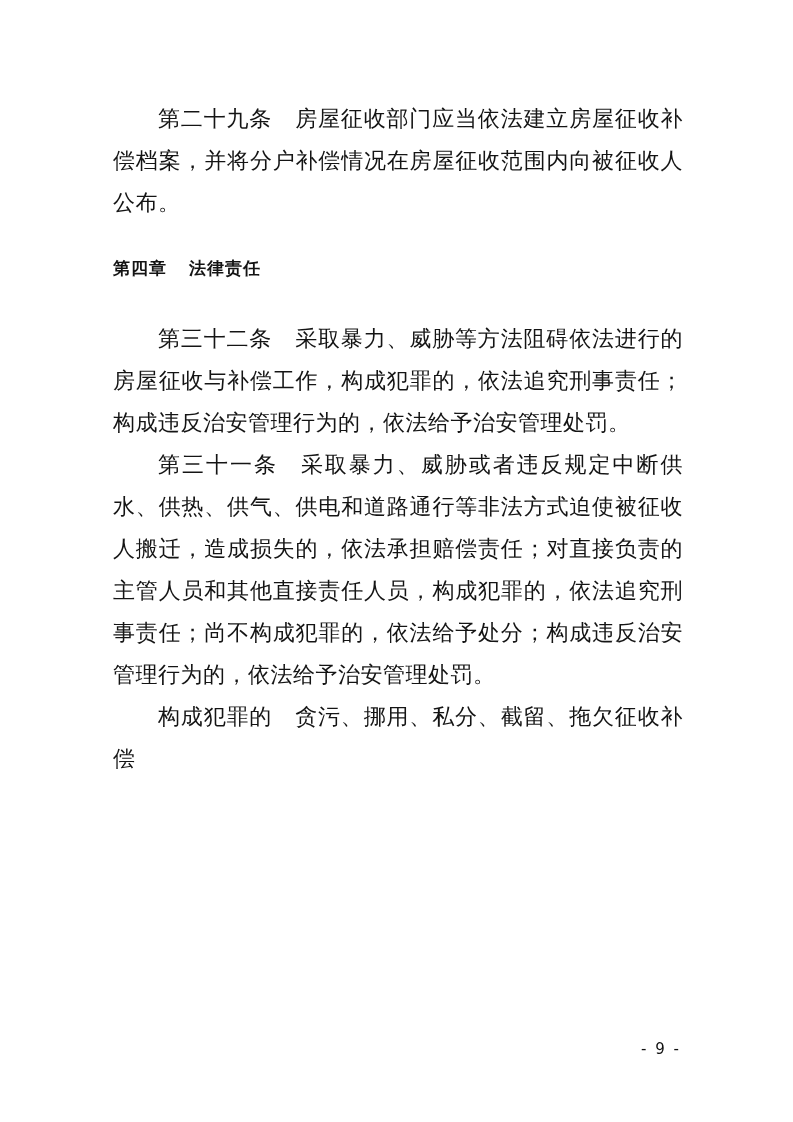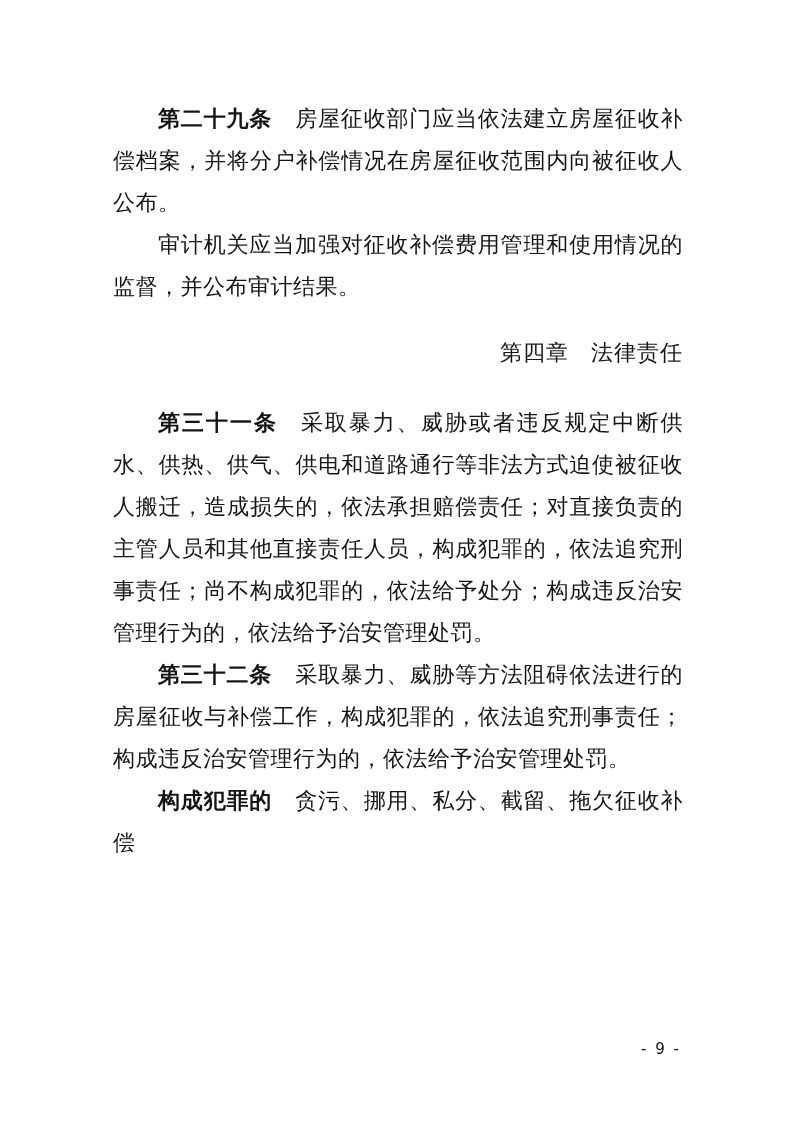--- a/index.html
+++ b/index.html
@@ -25,29 +25,29 @@
   }
   .para {
     margin: 0;
     font-size: 22px;
     line-height: 42px;
     text-indent: 45px;
     text-align: justify;
     letter-spacing: 0.5px;
   }
   .article-label {
-    font-weight: 700;
+    font-weight: 400;
     margin-right: 23px;
   }
   .chapter-heading {
     margin: 24px 0 28px 0;
-    font-size: 22px;
+    font-size: 17px;
     line-height: 42px;
-    font-weight: 400;
-    text-align: right;
+    font-weight: 700;
+    text-align: left;
     letter-spacing: 1px;
   }
   .chapter-num {
     margin-right: 22px;
   }
   .page-number {
     position: absolute;
     top: 1040px;
     right: 112px;
     font-family: "DejaVu Sans", "Liberation Sans", sans-serif;
@@ -55,20 +55,19 @@
     letter-spacing: 2px;
     color: #111111;
   }
 </style>
 </head>
 <body>
 
 <div class="page">
   <div class="doc-body">
       <p class="para"><span class="article-label">第二十九条</span><span>房屋征收部门应当依法建立房屋征收补偿档案，并将分户补偿情况在房屋征收范围内向被征收人公布。</span></p>
-      <p class="para"><span>审计机关应当加强对征收补偿费用管理和使用情况的监督，并公布审计结果。</span></p>
       <div class="chapter-heading"><span class="chapter-num">第四章</span><span>法律责任</span></div>
+      <p class="para"><span class="article-label">第三十二条</span><span>采取暴力、威胁等方法阻碍依法进行的房屋征收与补偿工作，构成犯罪的，依法追究刑事责任；构成违反治安管理行为的，依法给予治安管理处罚。</span></p>
       <p class="para"><span class="article-label">第三十一条</span><span>采取暴力、威胁或者违反规定中断供水、供热、供气、供电和道路通行等非法方式迫使被征收人搬迁，造成损失的，依法承担赔偿责任；对直接负责的主管人员和其他直接责任人员，构成犯罪的，依法追究刑事责任；尚不构成犯罪的，依法给予处分；构成违反治安管理行为的，依法给予治安管理处罚。</span></p>
-      <p class="para"><span class="article-label">第三十二条</span><span>采取暴力、威胁等方法阻碍依法进行的房屋征收与补偿工作，构成犯罪的，依法追究刑事责任；构成违反治安管理行为的，依法给予治安管理处罚。</span></p>
       <p class="para"><span class="article-label">构成犯罪的</span><span>贪污、挪用、私分、截留、拖欠征收补偿</span></p>
     </div>
   <div class="page-number">- 9 -</div>
 </div>
 
 </body></html>

